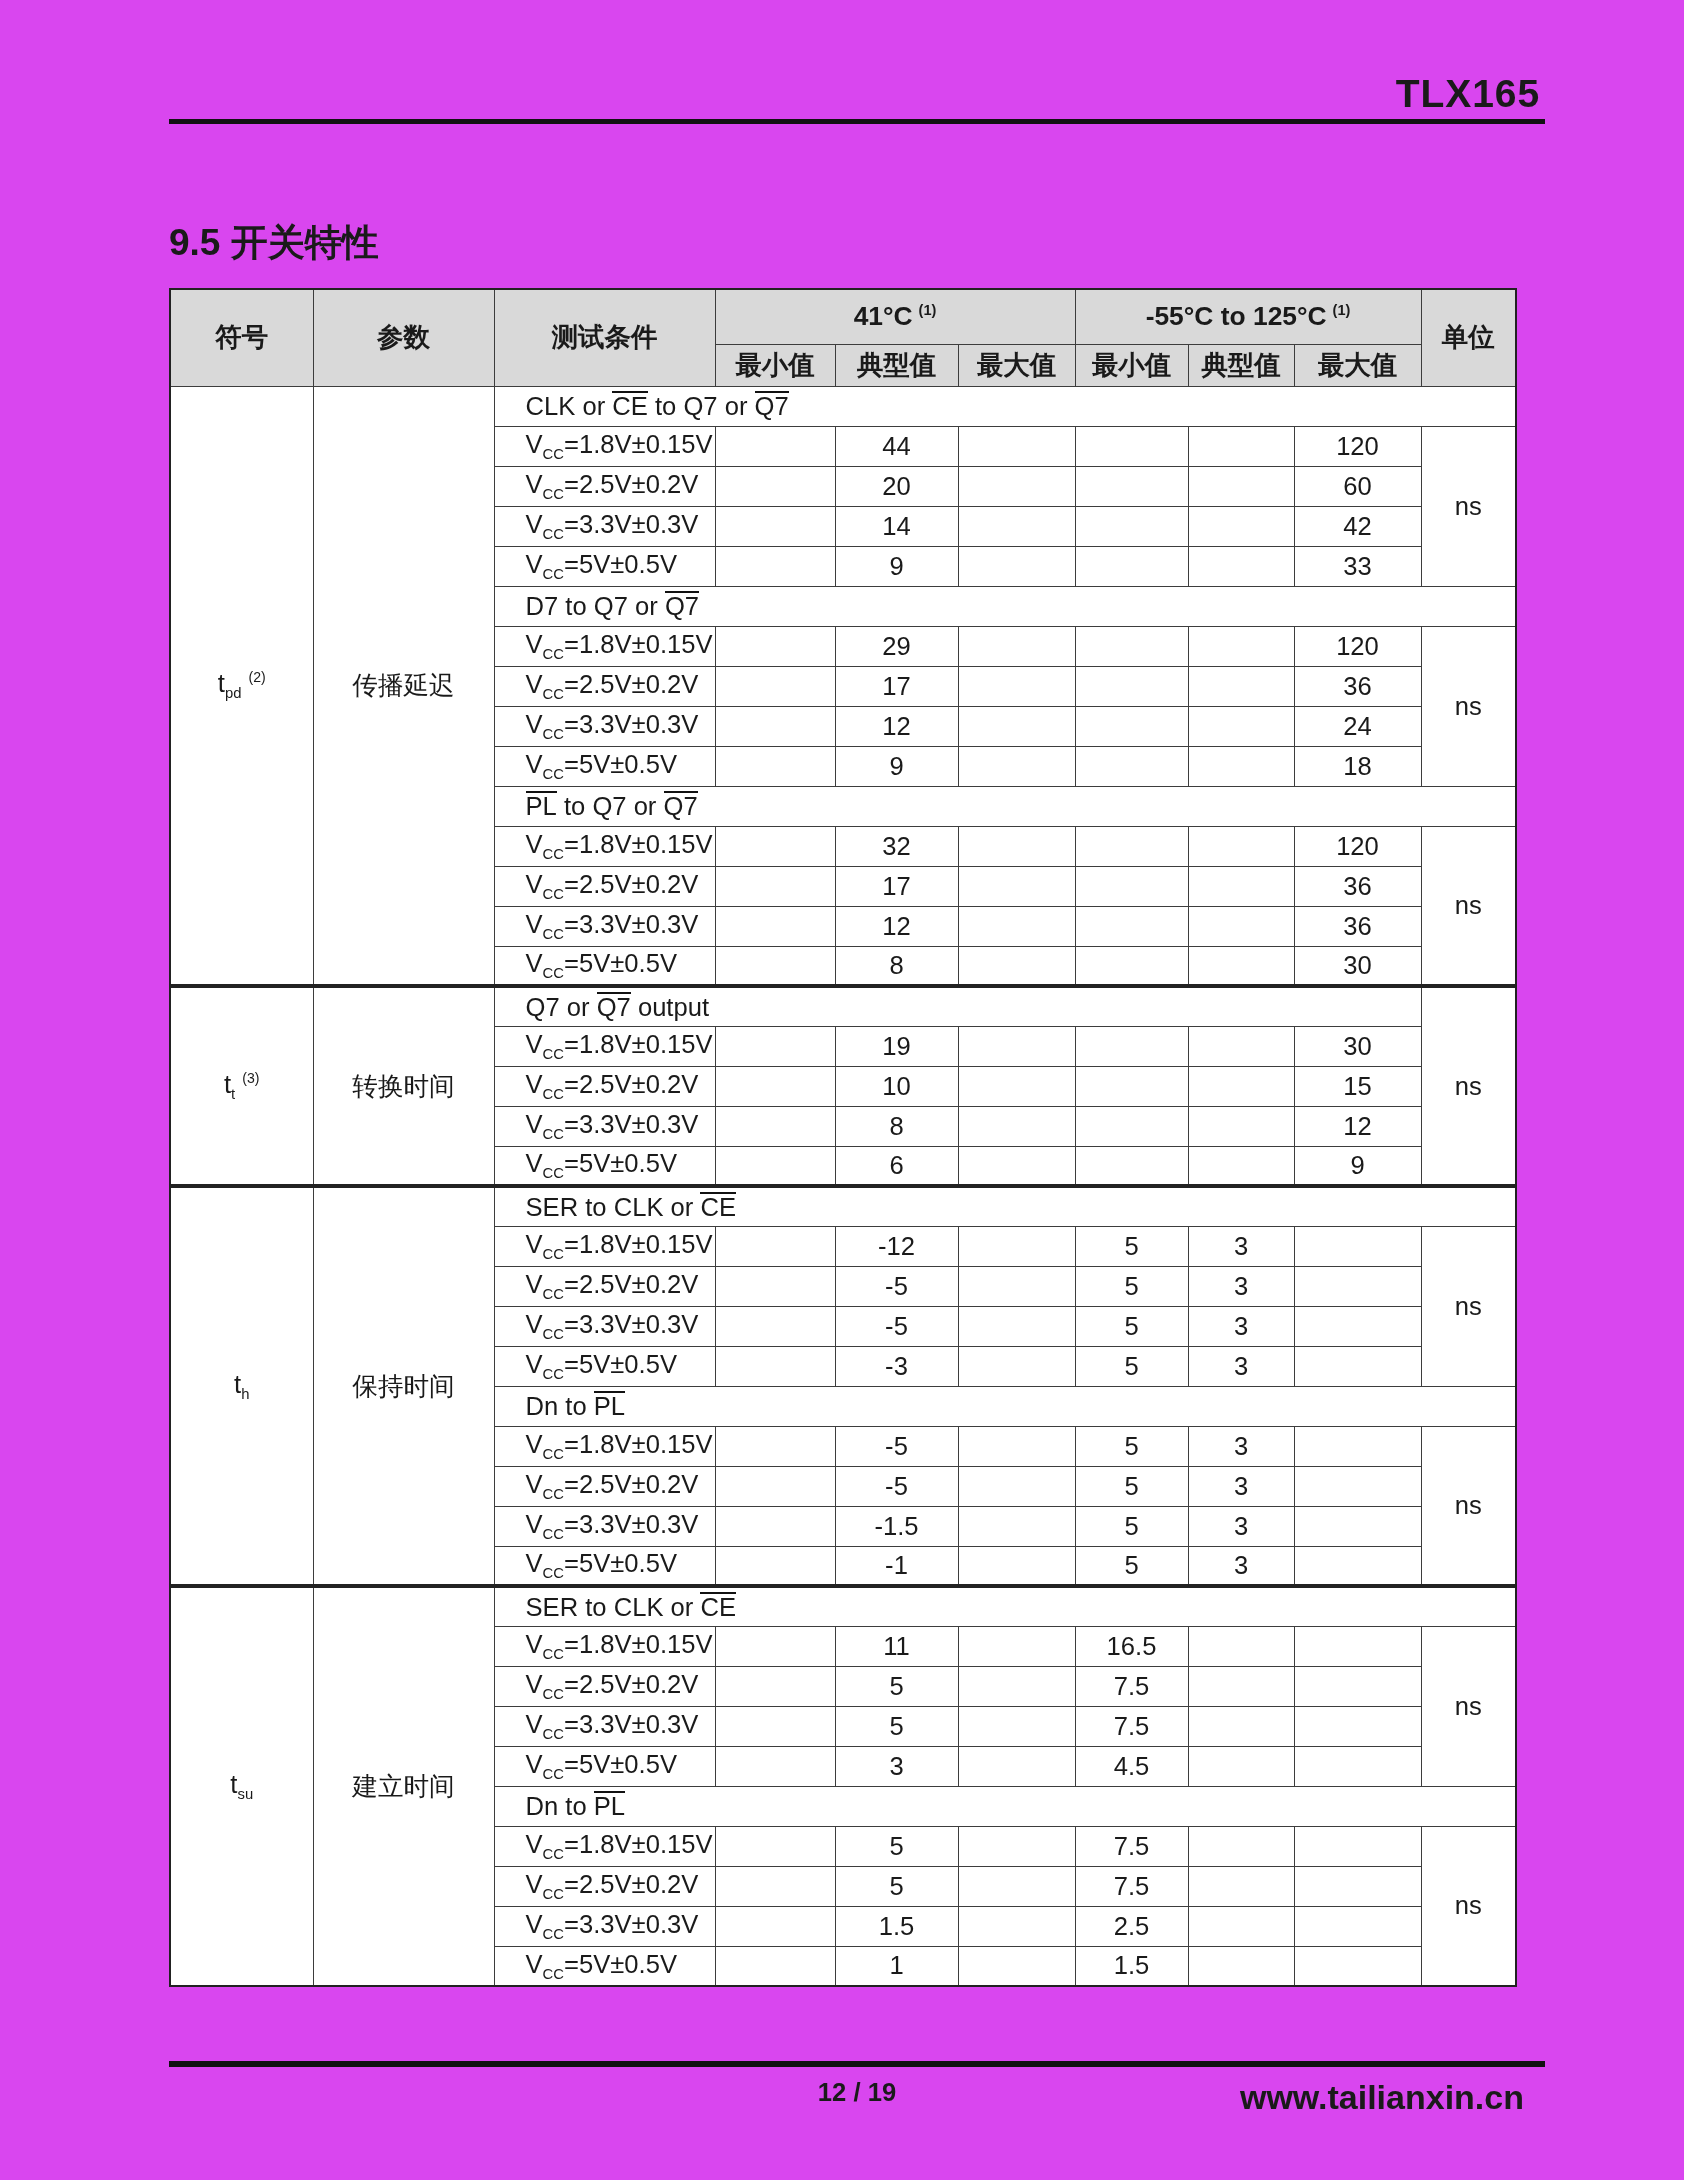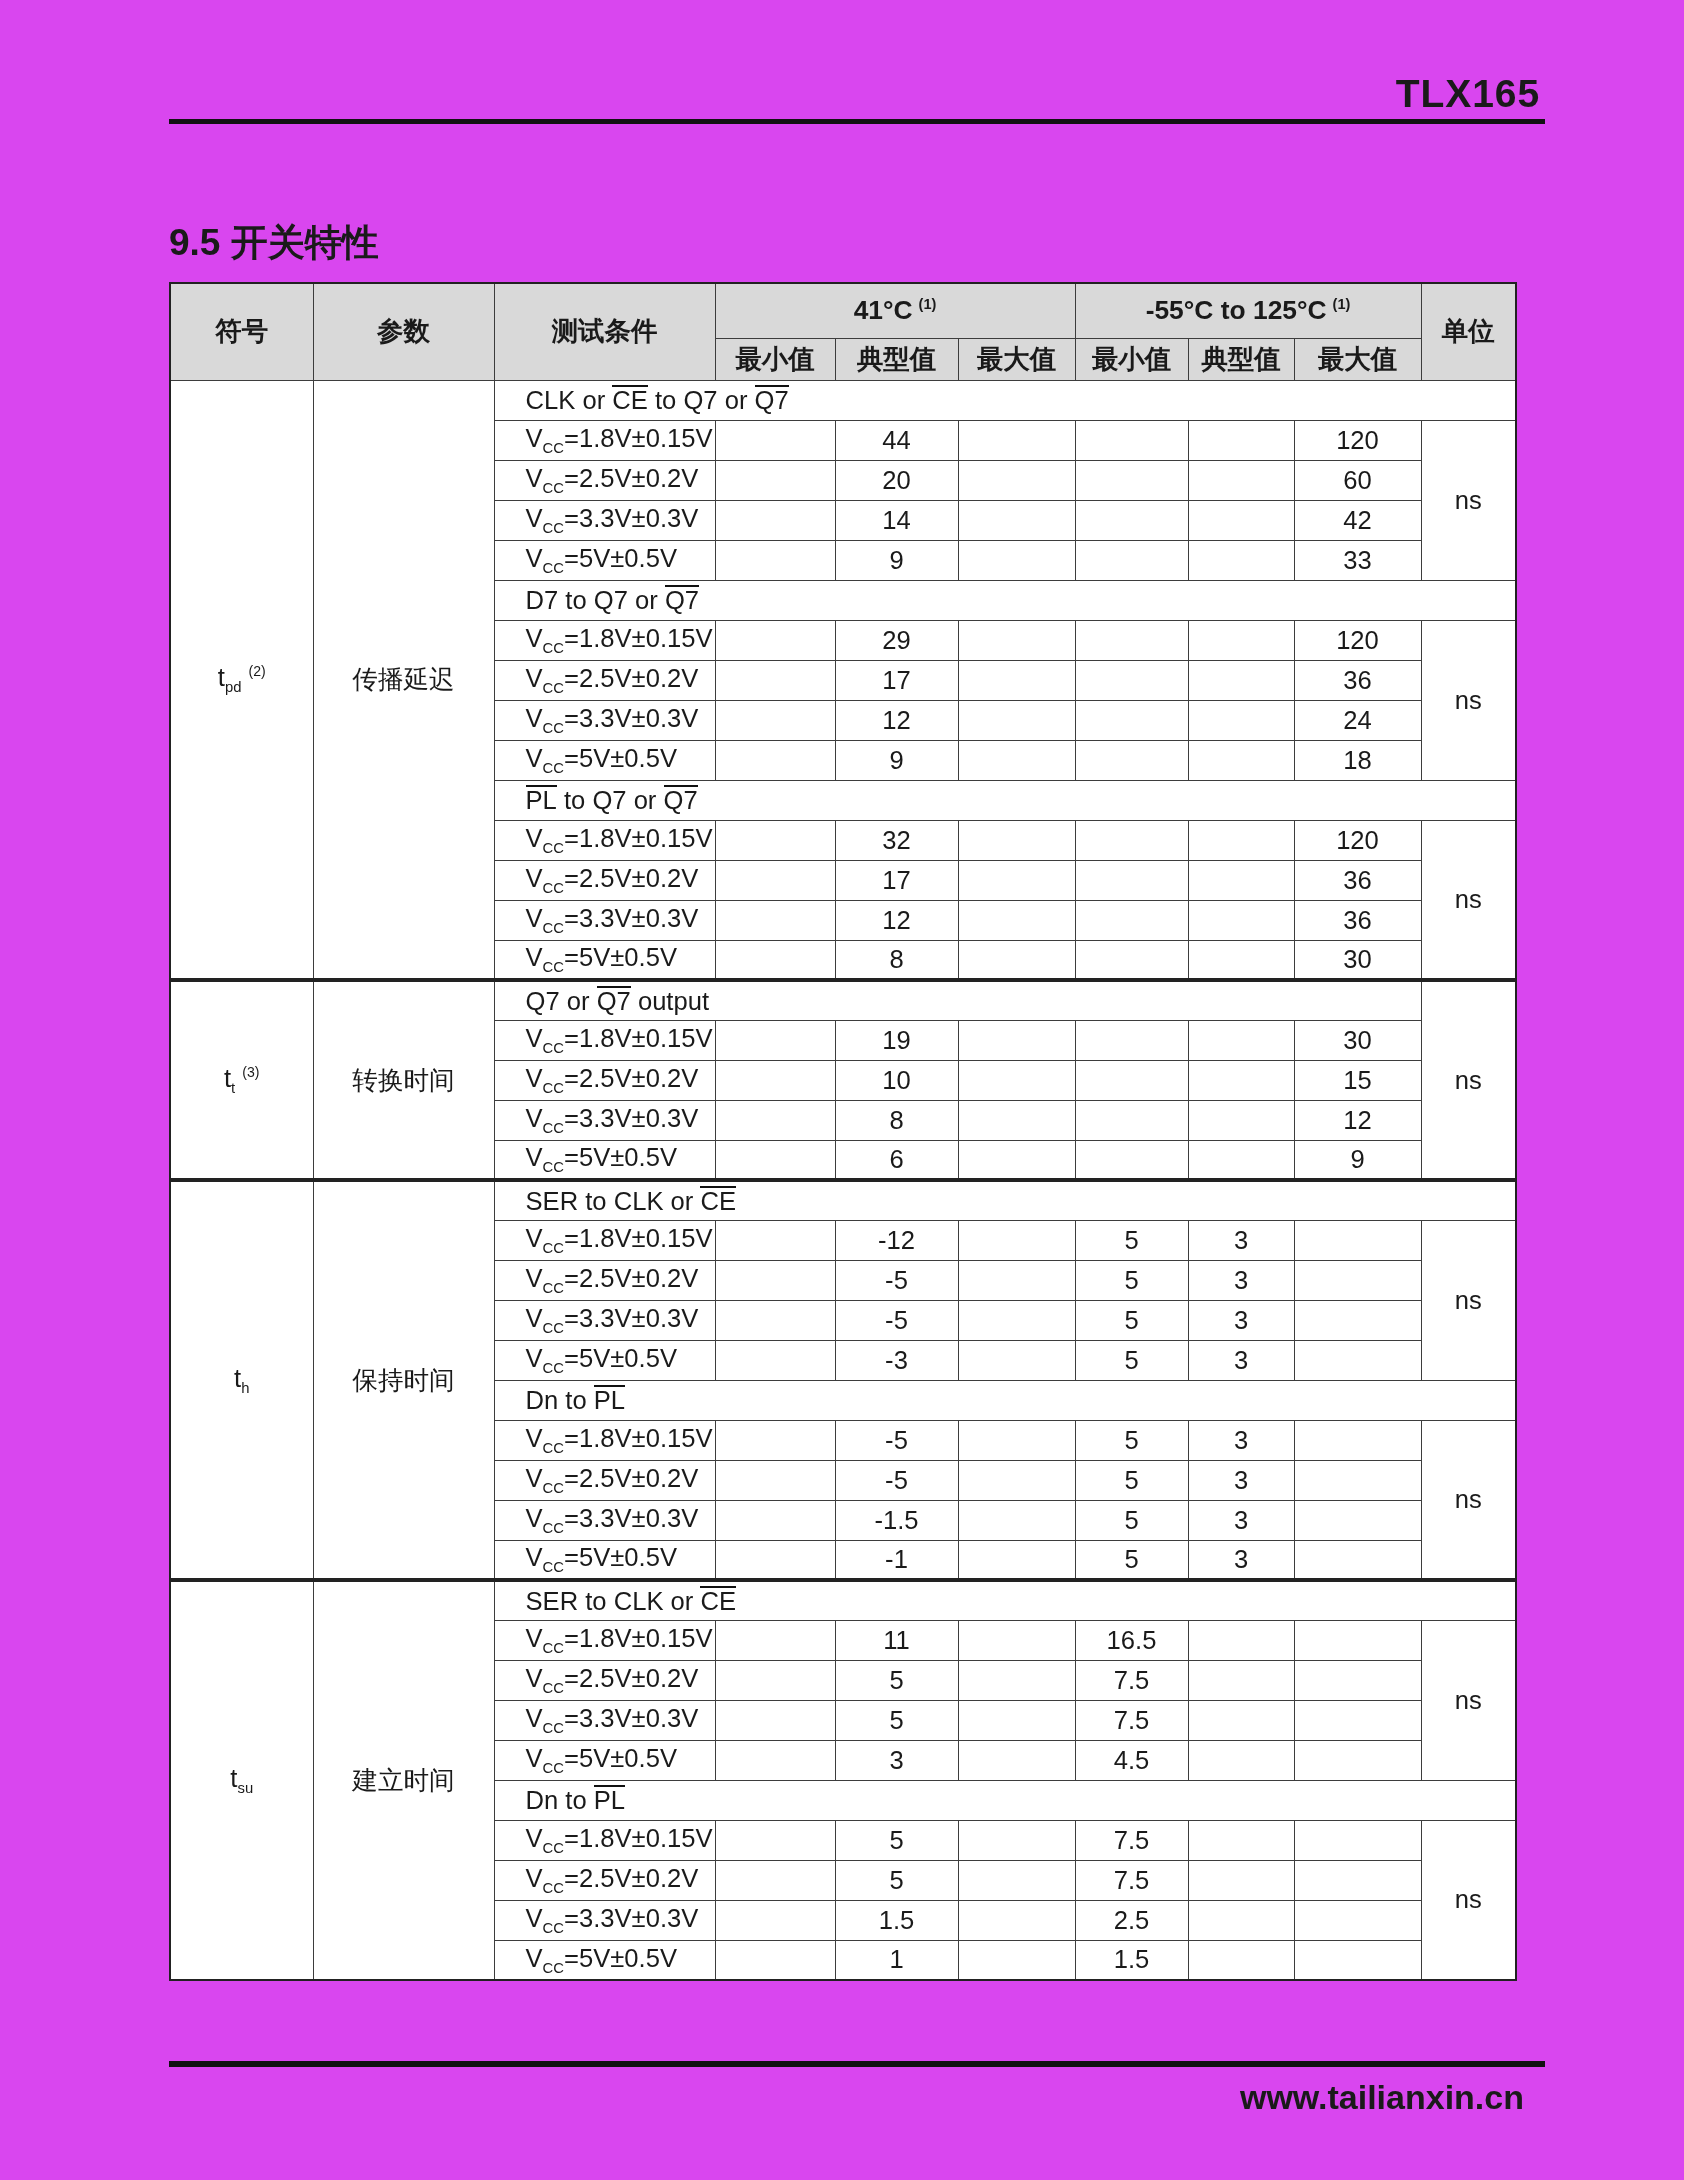--- a/index.html
+++ b/index.html
@@ -2,21 +2,21 @@
 <html style="font-size:13.6px"><head>
 <meta charset="utf-8">
 <style>
   html,body{margin:0;padding:0;background:#ffffff;}
   .page{position:relative;width:1685px;height:2181px;background:#d946ef;overflow:hidden;
         font-family:"Liberation Sans","DejaVu Sans",sans-serif;color:#1a1a1a;}
   .rule-top{position:absolute;left:169px;top:119px;width:1376px;height:5.1px;background:#111;}
   .doc-title{position:absolute;top:72px;right:145px;font-size:39px;font-weight:bold;letter-spacing:0.9px;}
   .section-title{position:absolute;left:169px;top:218px;font-size:37px;font-weight:bold;}
 
-  table.sw{position:absolute;left:169px;top:282px;width:1345px;border-collapse:collapse;
+  table.sw{position:absolute;left:169px;top:288px;width:1345px;border-collapse:collapse;
            table-layout:fixed;border:2.6px solid #222;}
   .sw th,.sw td{border:1.7px solid #3d3d3d;padding:0;vertical-align:middle;overflow:hidden;}
   .sw thead th{background:#d9d9d9;font-weight:bold;font-size:26.4px;text-align:center;}
   .sw thead tr:nth-child(1){height:55px;}
   .sw thead tr:nth-child(2){height:42px;}
   .sw tbody tr{height:40px;}
   .sw tbody td{font-size:25.6px;background:#fff;}
   td.sym,td.par,td.unit{text-align:center;}
   td.num{text-align:center;font-size:26.4px;}
   td.cond,td.sechdr{text-align:left;padding-left:31px;}
@@ -396,15 +396,16 @@
           <td class="num">1</td>
           <td class="num"></td>
           <td class="num">1.5</td>
           <td class="num"></td>
           <td class="num"></td>
         </tr>
       </tbody>
   </table>
 
   <div class="rule-bottom"></div>
+  <div class="page-num">12 / 19</div>
   <div class="website">www.tailianxin.cn</div>
 </div>
 
 
 </body></html>

